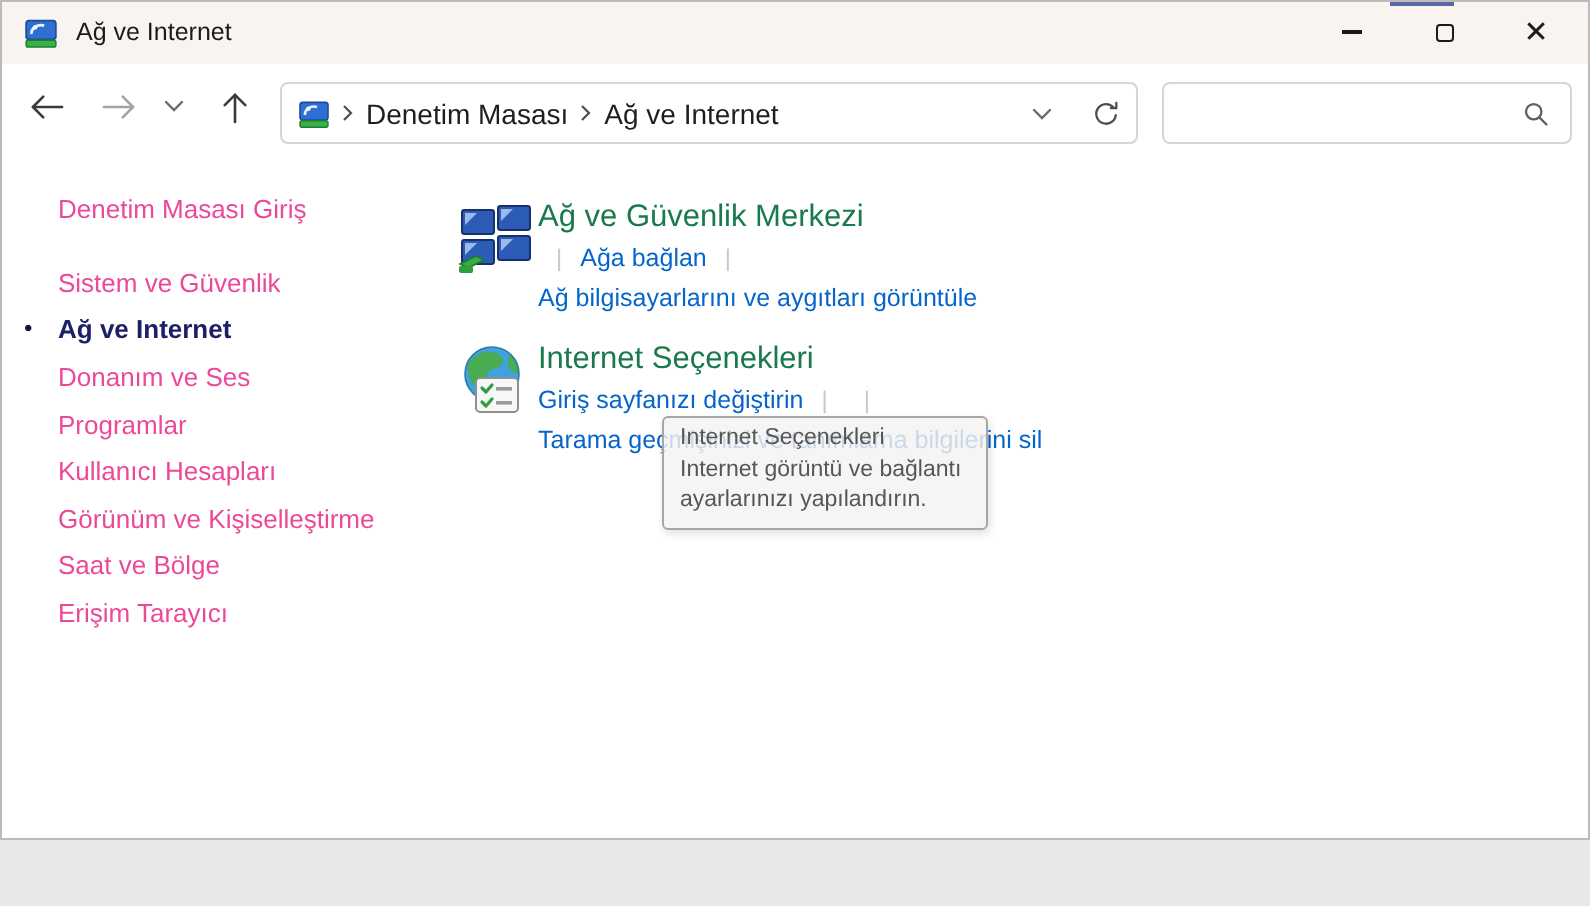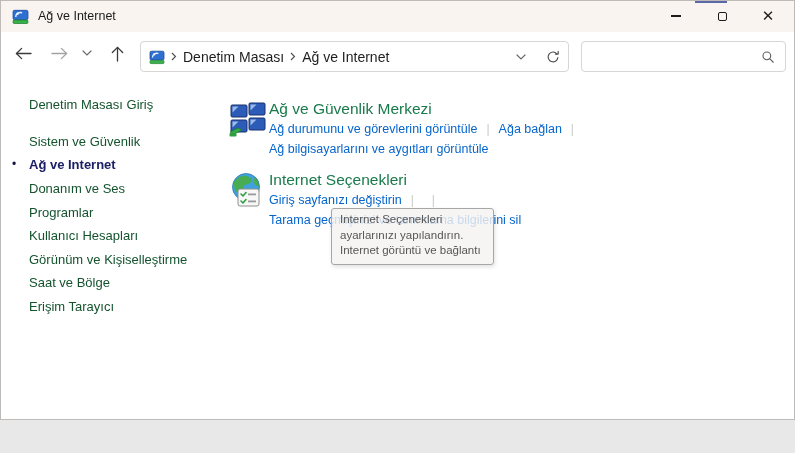--- a/index.html
+++ b/index.html
@@ -50,21 +50,21 @@
     border:1px solid #d8d5d3; border-radius:4px; background:#fff;
     display:flex; align-items:center; padding:0 10px;
   }
   .searchbox input{
     flex:1; border:none; outline:none; font-size:12.5px; background:transparent;
     font-family:"Liberation Sans","DejaVu Sans",sans-serif; color:#1e1e1e;
   }
 
   
   .sidebar-item{
-    position:absolute; left:28px; font-size:13px; color:#14532d;
+    position:absolute; left:28px; font-size:13px; color:#ec4899;
     white-space:nowrap; cursor:pointer;
   }
   .sidebar-item.selected{ font-weight:bold; color:#1c2066; }
   .sidebar-bullet{ position:absolute; left:11px; font-size:12px; color:#14143c; }
 
   
   .section-icon{ position:absolute; width:39px; height:39px; cursor:pointer; }
   .section-heading{
     position:absolute; font-size:15.5px; color:#197a4b; white-space:nowrap; cursor:pointer;
   }
@@ -208,21 +208,20 @@
             <path d="M21.5 3.5h6l-6 6z"></path>
           <path d="M3.5 20.5h6l-6 6z"></path>
             <path d="M21.5 18.5h6l-6 6z"></path>
         </g>
         <path d="M1 31l8-4 4 2-8 4z" fill="#35ad45" stroke="#1d7a2b" stroke-width="0.8"></path>
         <rect x="0.5" y="32" width="7" height="3.5" rx="1" fill="#2e9e3e"></rect>
       </svg>
     </span>
     <div class="section-heading" style="left:268px; top:99px;">Ağ ve Güvenlik Merkezi</div>
     <div class="link-row" style="left:268px; top:121px;">
-      <span class="tlink">Ağ durumunu ve görevlerini görüntüle</span>
       <span class="pipe">|</span>
       <span class="tlink">Ağa bağlan</span>
       <span class="pipe">|</span>
     </div>
     <div class="link-row" style="left:268px; top:141px;">
       <span class="tlink">Ağ bilgisayarlarını ve aygıtları görüntüle</span>
     </div>
 
     <span class="section-icon" style="left:228px; top:171px;">
       <svg width="39" height="39" viewBox="0 0 39 39">
@@ -242,18 +241,18 @@
       <span class="tlink">Giriş sayfanızı değiştirin</span>
       <span class="pipe">|</span>
       <span class="pipe">|</span>
     </div>
     <div class="link-row" style="left:268px; top:212px;">
       <span class="tlink">Tarama geçmişinizi ve tanımlama bilgilerini sil</span>
     </div>
 
     <div class="tooltip">
       <div>Internet Seçenekleri</div>
+      <div>Internet görüntü ve bağlantı</div>
       <div>ayarlarınızı yapılandırın.</div>
-      <div>Internet görüntü ve bağlantı</div>
     </div>
 
   </div>
 </div>
 
 </body></html>

